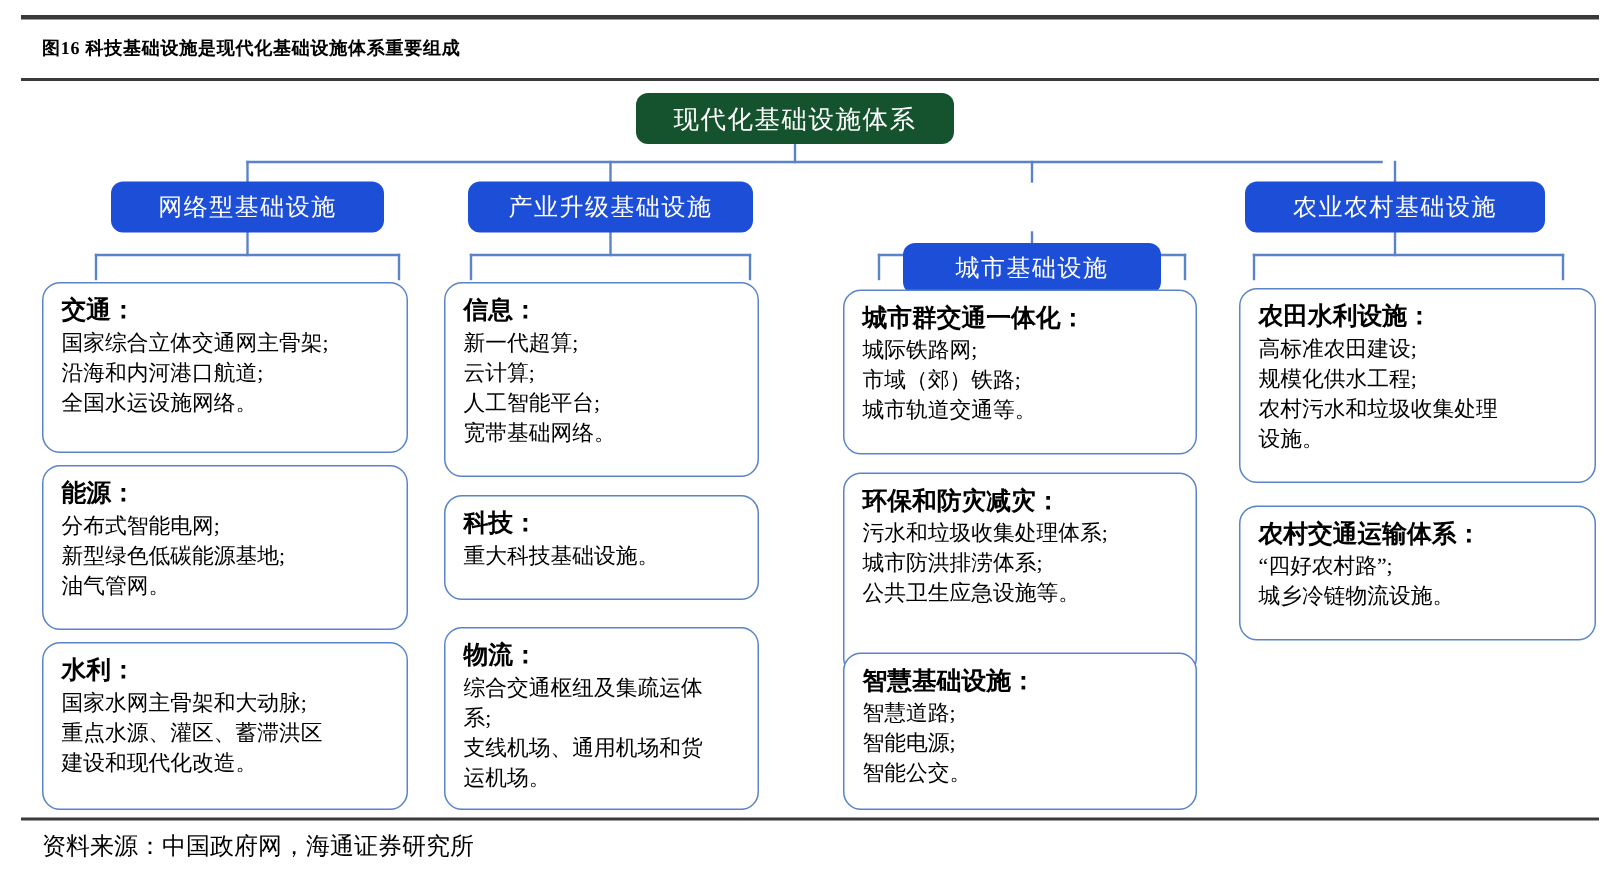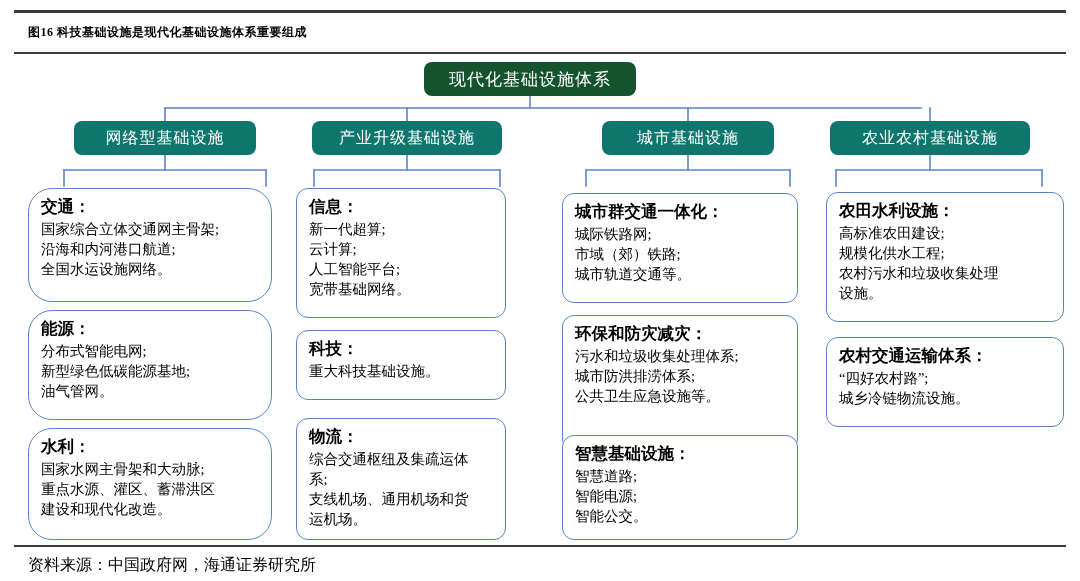--- a/index.html
+++ b/index.html
@@ -84,33 +84,33 @@
     justify-content: center;
     letter-spacing: 1px;
     box-sizing: border-box;
   }
 
   
   .cat-head {
     position: absolute;
     top: 121px;
     height: 34px;
-    background: #0f766e;
+    background: #1d4ed8;
     border-radius: 8px;
     color: #ffffff;
     font-size: 16px;
     display: flex;
     align-items: center;
     justify-content: center;
     letter-spacing: 1px;
     box-sizing: border-box;
   }
   .cat-head.c0 { left: 74px;  width: 182px; }
   .cat-head.c1 { left: 312px; width: 190px; }
-  .cat-head.c2 { left: 602px; width: 172px; }
+  .cat-head.c2 { left: 602px; width: 172px; margin-top: 41px; }
   .cat-head.c3 { left: 830px; width: 200px; }
 
   
   #connectors {
     position: absolute;
     left: 0;
     top: 0;
     width: 1080px;
     height: 581px;
     pointer-events: none;
@@ -133,21 +133,21 @@
     margin-bottom: 1px;
     white-space: nowrap;
   }
   .leaf .leaf-line {
     font-size: 14.5px;
     line-height: 20px;
     white-space: pre-wrap;
   }
 
   
-  .col0 { left: 28px;  width: 244px; border-radius: 24px; }
+  .col0 { left: 28px;  width: 244px; }
   .col1 { left: 296px; width: 210px; }
   .col2 { left: 562px; width: 236px; }
   .col3 { left: 826px; width: 238px; }
 </style>
 </head>
 <body>
 
 <div id="page">
 
   <div class="rule-top"></div>

